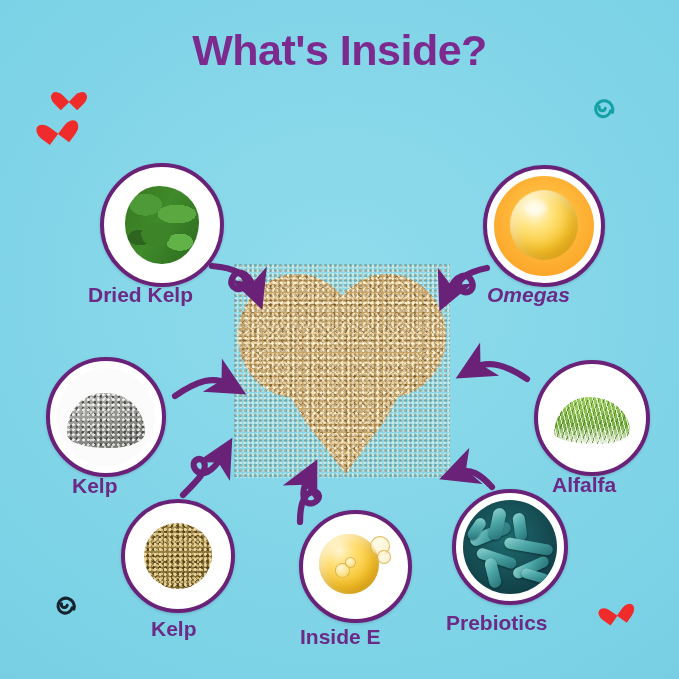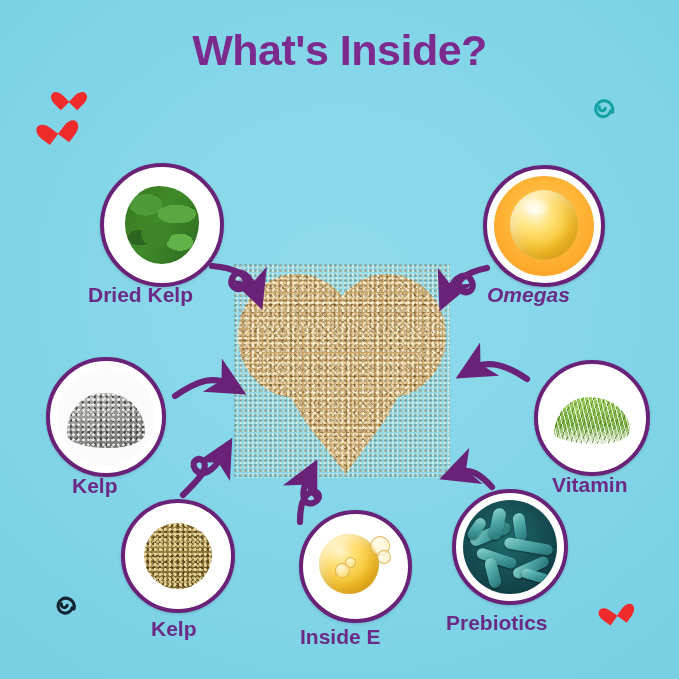--- a/index.html
+++ b/index.html
@@ -326,21 +326,21 @@
   </div>
 
   <div class="node">
     <div class="circle" style="left:534px; top:360px; width:116px; height:116px;">
       <div class="inner">
         <div class="art art-alfalfa">
           <div class="sprouts"></div>
         </div>
       </div>
     </div>
-    <div class="label" style="left:552px; top:473px;">Vitamin</div>
+    <div class="label" style="left:552px; top:473px;">Alfalfa</div>
   </div>
 
   <div class="node">
     <div class="circle" style="left:121px; top:499px; width:114px; height:114px;">
       <div class="inner">
         <div class="art art-flax">
           <div class="pile"></div>
         </div>
       </div>
     </div>

